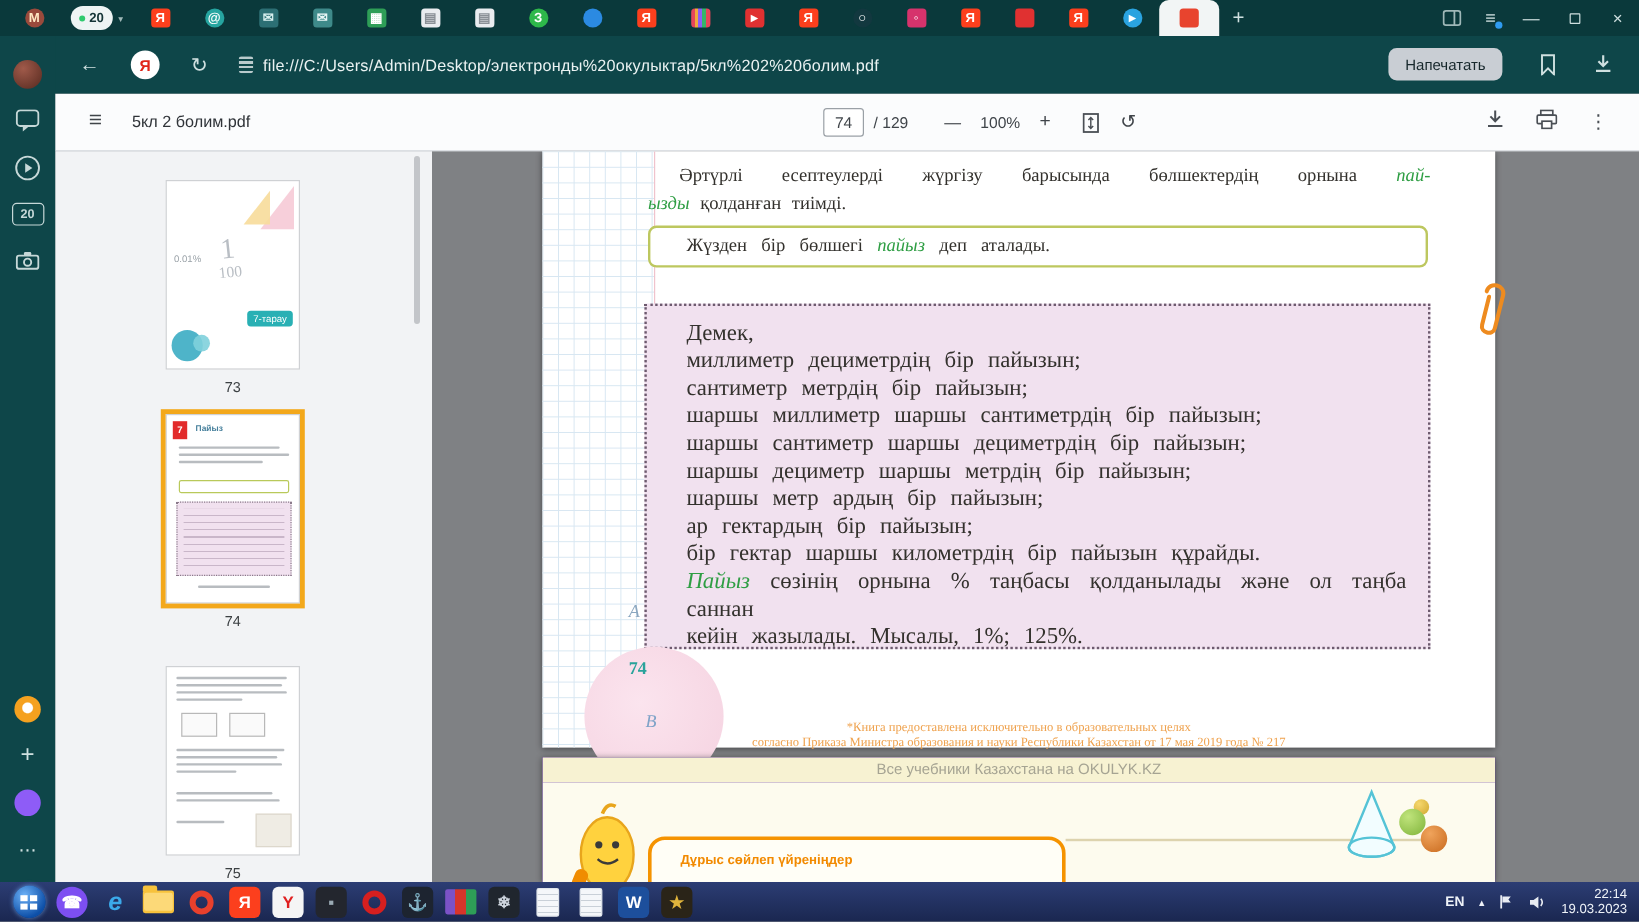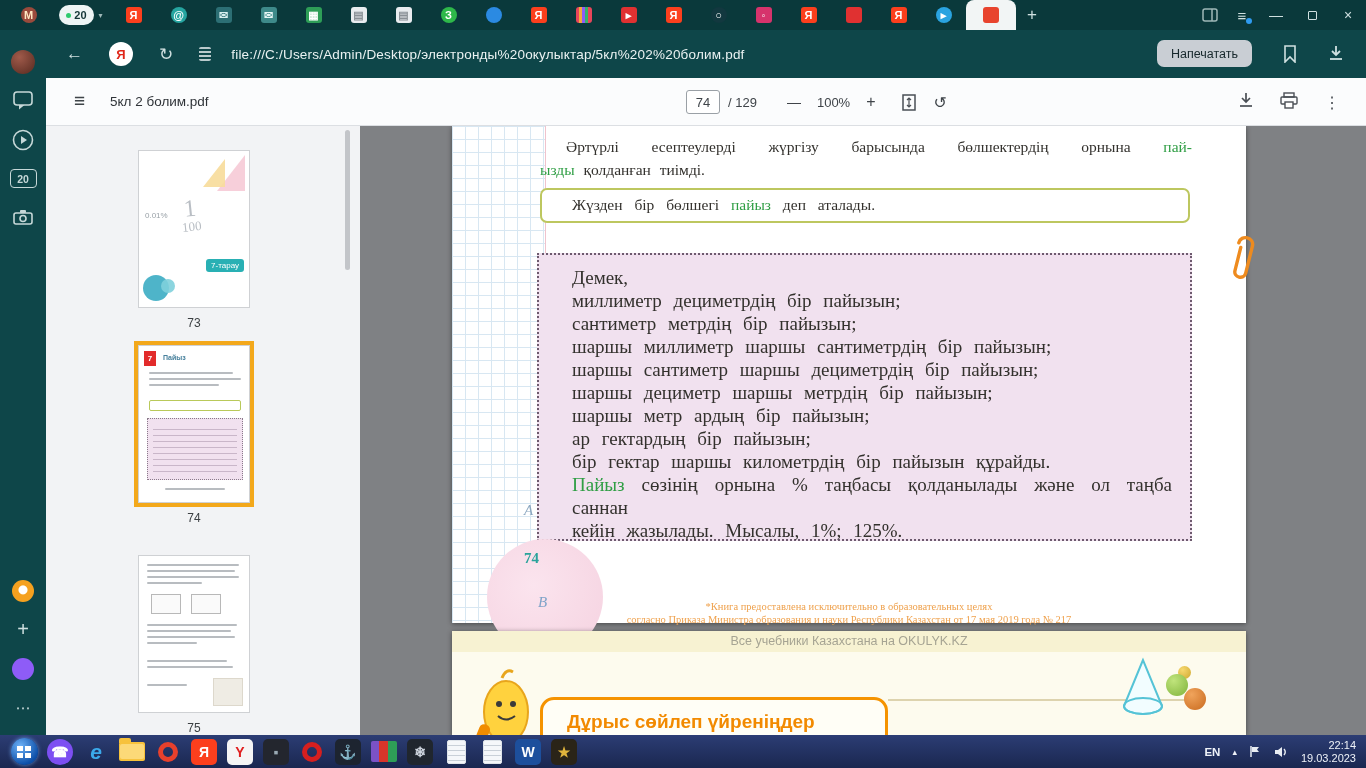--- a/index.html
+++ b/index.html
@@ -29,21 +29,21 @@
   .maxbox{width:9px;height:9px;border:1.5px solid #cfe0e0;border-radius:1px}
 
   
   .toolbar{position:absolute;left:0;top:30px;width:1366px;height:48px;background:#0e4649;display:flex;align-items:center;z-index:15}
   .nav-glyph{color:#cfe0e0;font-size:17px}
   .back{margin-left:66px}
   .ya-badge{width:24px;height:24px;background:#fff;border-radius:50%;color:#e02619;font-weight:800;font-size:13px;display:flex;align-items:center;justify-content:center;margin-left:26px}
   .refresh{margin-left:26px}
   .url-area{display:flex;align-items:center;margin-left:26px}
   .url-doc-ico{width:12px;height:14px;background:repeating-linear-gradient(#b9cacc 0 2px,#0e4649 2px 4px) #b9cacc;border-radius:2px}
-  .url{margin-left:20px;font-size:13.5px;color:#eaf2f2;letter-spacing:.2px;white-space:nowrap}
+  .url{margin-left:8px;font-size:13.5px;color:#eaf2f2;letter-spacing:.2px;white-space:nowrap}
   .print-btn{position:absolute;right:114px;top:10px;height:27px;padding:0 14px;background:#c9ced4;border-radius:7px;color:#17282c;font-size:12.5px;display:flex;align-items:center}
   .tb-flag{position:absolute;right:68px;top:15px}
   .tb-dl{position:absolute;right:22px;top:15px}
 
   
   .rail{position:absolute;left:0;top:30px;width:46px;height:705px;background:#0e4649;display:flex;flex-direction:column;align-items:center;z-index:18;padding-top:12px}
   .rail-item{width:46px;height:39px;display:flex;align-items:center;justify-content:center}
   .avatar{width:24px;height:24px;border-radius:50%;background:radial-gradient(circle at 35% 30%,#a05a4a,#55291f)}
   .rail-badge{width:27px;height:19px;border:1.6px solid #c6d8d8;border-radius:4px;color:#c6d8d8;font-size:10.5px;display:flex;align-items:center;justify-content:center;font-weight:700}
   .rail-bottom{margin-top:auto;padding-bottom:8px;display:flex;flex-direction:column;align-items:center}
@@ -96,38 +96,38 @@
   .t75-box{position:absolute;border:1px solid #b8b8b8;background:#fafafa}
   .t75-img{position:absolute;right:6px;bottom:6px;width:30px;height:28px;background:#efece4;border:1px solid #ddd8cc}
 
   
   .content{position:absolute;left:360px;top:126px;width:1006px;height:609px;background:#7f8184;z-index:4}
   .page1{position:absolute;left:92px;top:0;width:794px;height:497px;background:#fff;box-shadow:0 1px 5px rgba(0,0,0,.45)}
   .grid-strip{position:absolute;left:0;top:0;width:94px;height:100%;background-image:linear-gradient(#d8e7f2 1px,transparent 1px),linear-gradient(90deg,#d8e7f2 1px,transparent 1px);background-size:13px 13px;border-right:1px solid #f0c3cd}
   .doc-serif{font-family:"Liberation Serif","DejaVu Serif",serif;color:#33312d}
   .para1{position:absolute;left:88px;top:9px;width:652px;font-size:15.5px;line-height:23px;word-spacing:5px}
   .para1 .l1{text-align:justify;text-align-last:justify;text-indent:26px}
-  .hl{color:#2f9e44;}
+  .hl{color:#2f9e44;font-style:italic}
   .rule-box{position:absolute;left:88px;top:62px;width:650px;height:35px;border:2px solid #bdc75f;border-radius:7px;background:#fff}
   .rule-text{padding-left:30px;line-height:30px;font-size:15.5px;word-spacing:8px}
   .pink-box{position:absolute;left:85px;top:127px;width:655px;height:288px;background:#f1e1ef;border:2px dotted #6d5a6e}
   .pink-text{padding:11px 18px 0 33px}
   .pl{line-height:23px;font-size:19px;word-spacing:7px}
   .pl.j{text-align:justify;text-align-last:justify}
   .paperclip{position:absolute;left:688px;top:-27px;transform:rotate(14deg)}
   .pink-circle{position:absolute;left:35px;top:413px;width:116px;height:116px;border-radius:50%;background:radial-gradient(circle at 40% 40%,#fbe4ee,#f5d2e0)}
   .label-a{position:absolute;left:72px;top:376px;font-size:15px;font-style:italic;color:#8ba7c0;font-family:"Liberation Serif",serif}
   .label-b{position:absolute;left:86px;top:468px;font-size:15px;font-style:italic;color:#7fa3c8;font-family:"Liberation Serif",serif}
   .page-num{position:absolute;left:72px;top:424px;font-size:15px;font-weight:700;color:#2aa39b;font-family:"Liberation Serif",serif}
   .pfooter{position:absolute;left:0;top:474px;width:100%;text-align:center;font-size:10.5px;line-height:13px;color:#efa24e}
 
   .page2{position:absolute;left:92px;top:505px;width:794px;height:104px;background:#4c1d95;overflow:hidden;box-shadow:0 1px 5px rgba(0,0,0,.45)}
   .banner{height:21px;background:#f7f2d2;text-align:center;font-size:12.5px;color:#a6a493;line-height:21px}
   .p2body{position:absolute;left:0;top:21px;right:0;bottom:0;background:#fdfbee}
-  .heading-box{position:absolute;left:88px;top:45px;width:348px;height:60px;border:3px solid #f59300;border-radius:14px;background:#fffef6;padding:11px 0 0 24px;font-size:19px;font-weight:700;color:#f28a00}
+  .heading-box{position:absolute;left:88px;top:45px;width:348px;height:60px;border:3px solid #f59300;border-radius:14px;background:#fffef6;padding:11px 0 0 24px;font-size:11px;font-weight:700;color:#f28a00}
   .p2-line{position:absolute;left:436px;top:47px;width:306px;border-top:2px solid #ddd3ae}
   .ball{position:absolute;border-radius:50%}
   .ball.g{left:714px;top:22px;width:22px;height:22px;background:radial-gradient(circle at 35% 30%,#c0e47c,#7fb33a)}
   .ball.o{left:732px;top:36px;width:22px;height:22px;background:radial-gradient(circle at 35% 30%,#f0a45c,#c96a1e)}
   .ball.y{left:726px;top:14px;width:13px;height:13px;background:radial-gradient(circle at 35% 30%,#f6d86e,#cfa62e)}
 
   
   .taskbar{position:absolute;left:0;top:735px;width:1366px;height:33px;background:linear-gradient(#2c3d74,#1a2750);display:flex;align-items:center;padding-left:6px;z-index:30}
   .tb-item{width:36px;height:33px;display:flex;align-items:center;justify-content:center;flex:0 0 auto}
   .start-orb{width:27px;height:27px;border-radius:50%;background:radial-gradient(circle at 35% 30%,#6cb1f7,#0d4fa8 72%);display:flex;align-items:center;justify-content:center;box-shadow:0 0 4px rgba(120,180,255,.7)}

